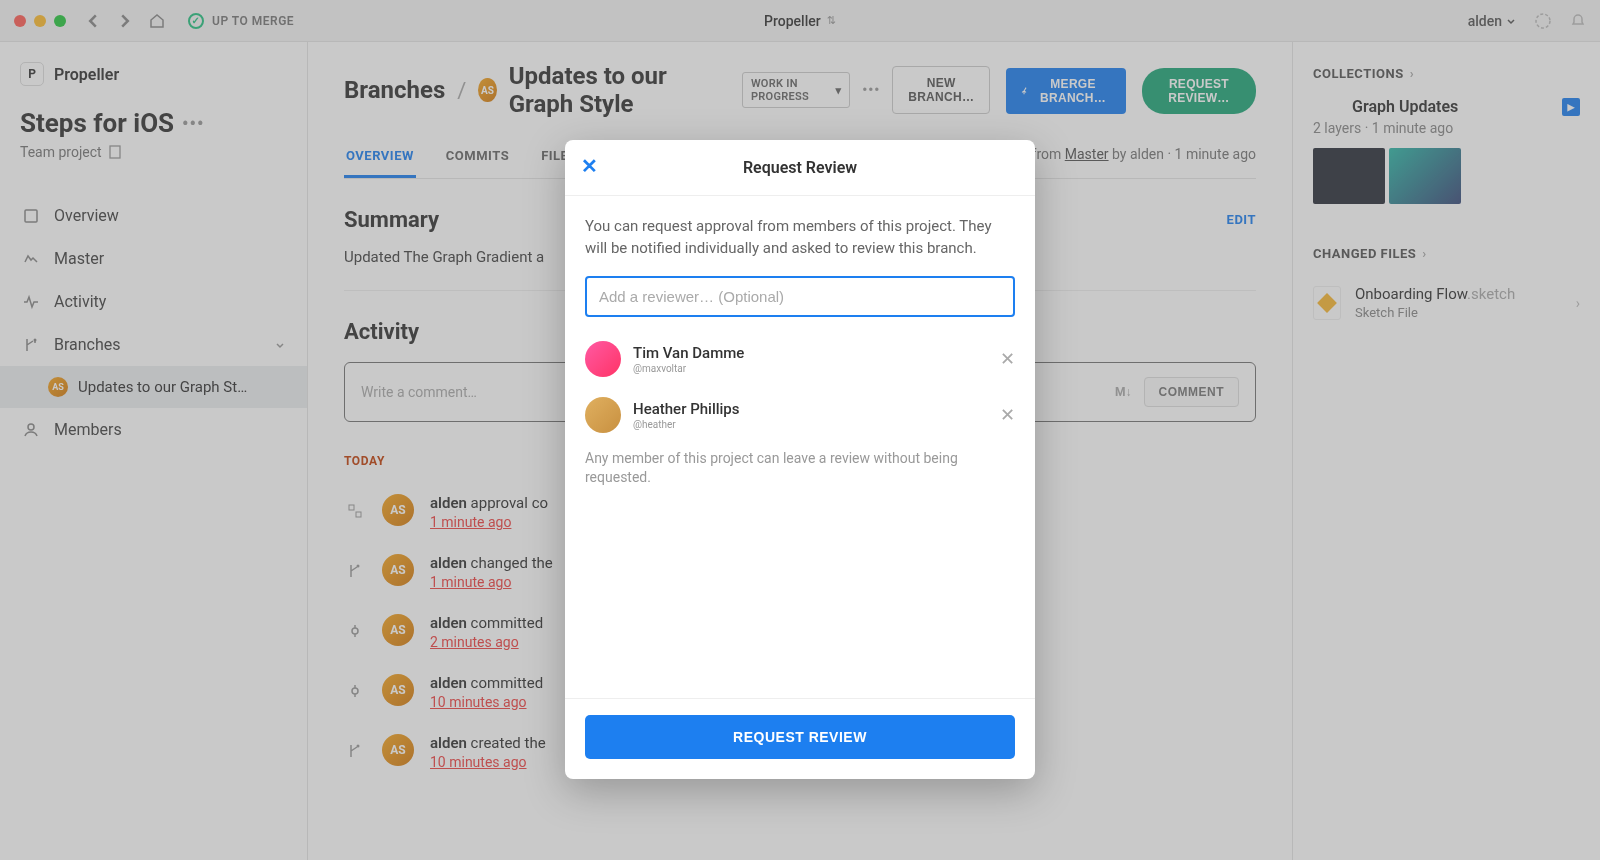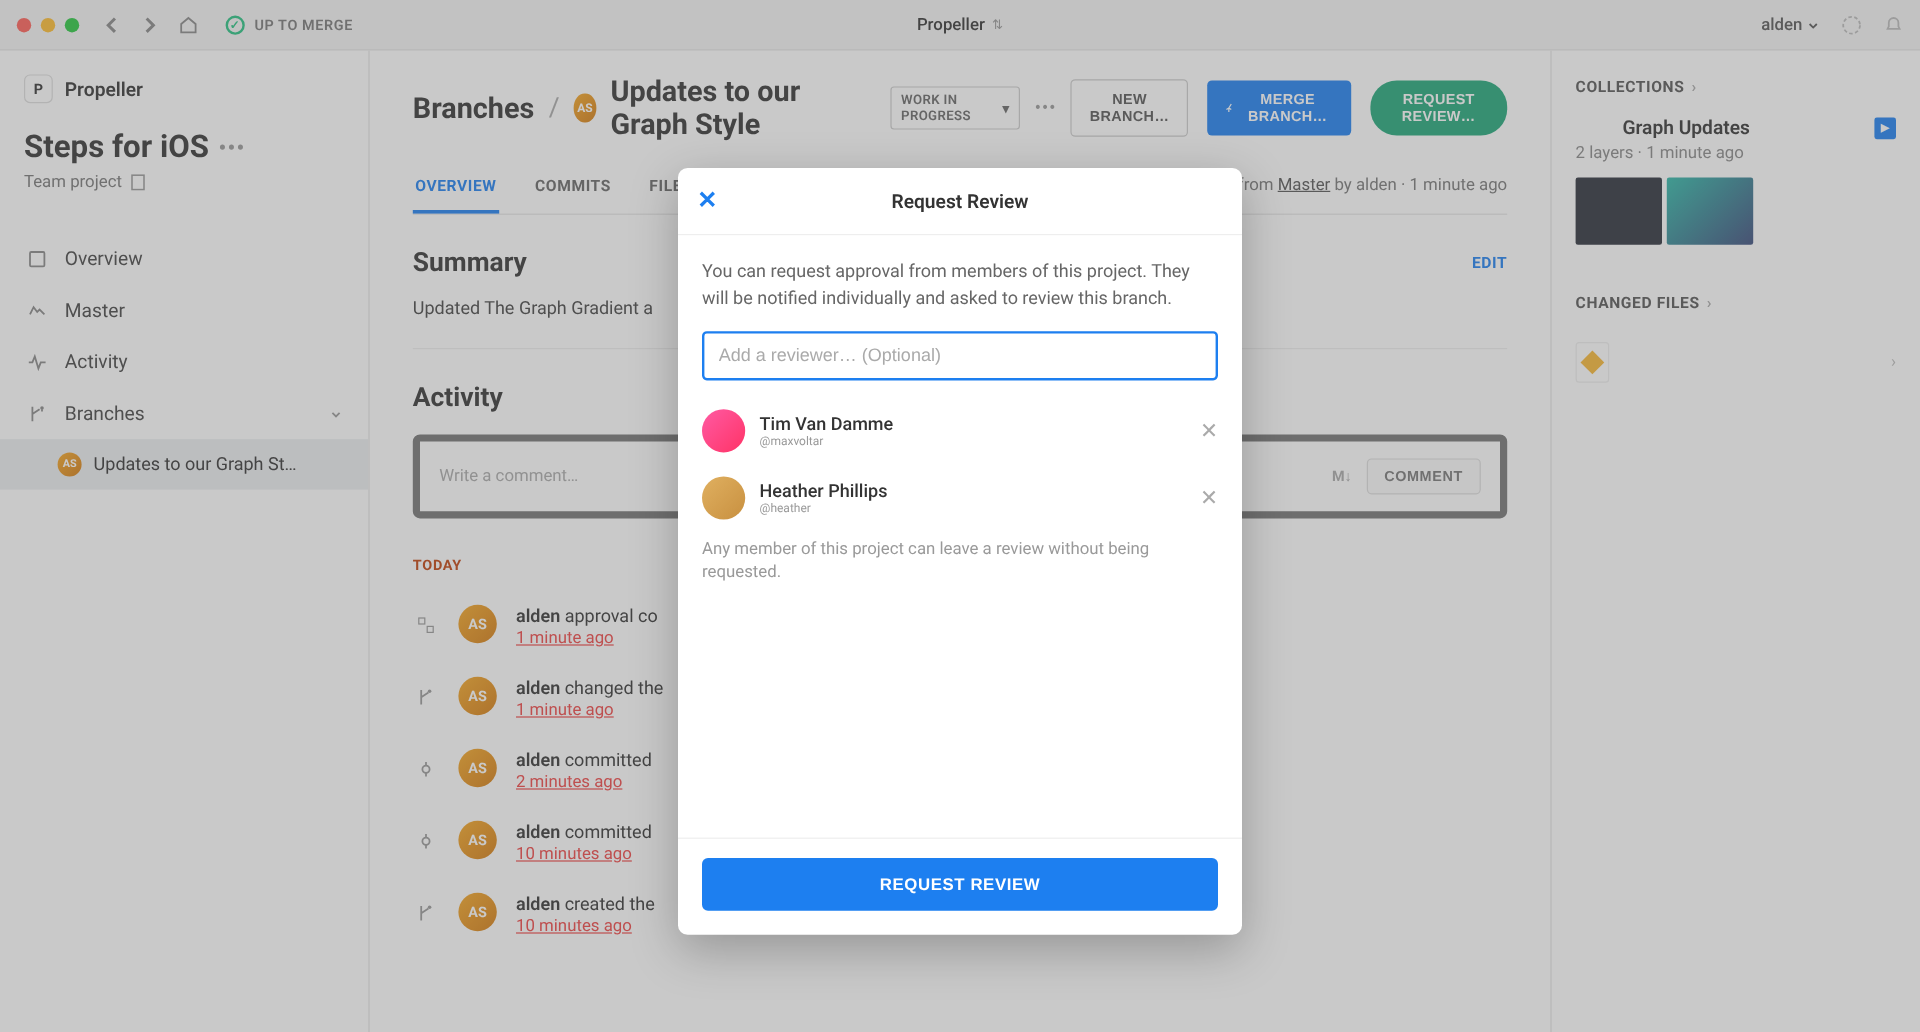--- a/index.html
+++ b/index.html
@@ -42,39 +42,39 @@
 .side-sub { background:#eceef0; padding:11px 22px 11px 48px; display:flex; align-items:center; gap:10px; font-size:15px; color:#333;}
 .avatar { width:20px; height:20px; border-radius:50%; background:linear-gradient(135deg,#f5a623,#d47b10); color:#fff; font-size:9px; font-weight:700; display:flex; align-items:center; justify-content:center; }
 
 
 .crumbs { display:flex; align-items:center; gap:12px; }
 .crumbs .seg { font-size:24px; font-weight:700; }
 .crumbs .slash { color:#aaa; font-size:22px; }
 .crumbs .av { width:24px; height:24px; border-radius:50%; background:linear-gradient(135deg,#f5a623,#d47b10); color:#fff; font-size:10px; font-weight:700; display:flex; align-items:center; justify-content:center;}
 .crumbs .title { font-size:24px; font-weight:700; }
 .badge { font-size:11px; font-weight:600; letter-spacing:0.3px; padding:4px 8px; border:1px solid #ccc; color:#666; border-radius:3px; display:flex; align-items:center; gap:4px;}
-.crumb-actions { margin-left:auto; display:flex; gap:16px; align-items:center;}
+.crumb-actions { margin-left:auto; display:flex; gap:16px; align-items:flex-end;}
 .btn { font-size:12px; font-weight:700; letter-spacing:0.3px; padding:9px 14px; border-radius:4px; cursor:pointer; display:flex; align-items:center; gap:6px; border:none;}
 .btn-default { background:#fff; border:1px solid #ccc; color:#555;}
 .btn-blue { background:#1d7ff0; color:#fff; }
 .btn-green { background:#20a779; color:#fff;border-radius:22px; }
 .crumb-more { color:#999; letter-spacing:1px; font-weight:700; cursor:pointer; }
 
 .tabs { display:flex; gap:28px; border-bottom:1px solid #e5e5e5; margin-top:18px; }
 .tab { padding:12px 2px; font-size:13px; font-weight:700; letter-spacing:0.5px; color:#666; cursor:pointer; }
 .tab.active { color:#1d7ff0; border-bottom:3px solid #1d7ff0; }
 .branched { margin-left:auto; color:#777; font-size:14px; padding-top:10px;}
 .branched a { color:#555; text-decoration:underline; }
 
 .section-h { font-size:22px; font-weight:700; margin-top:28px; display:flex; align-items:center;}
 .section-h .edit { margin-left:auto; font-size:13px; font-weight:700; color:#1d7ff0; letter-spacing:0.5px; cursor:pointer;}
 .summary-txt { margin-top:16px; color:#444; font-size:15px; }
 .divider { border-top:1px solid #eee; margin-top:24px; }
 
-.comment-box { margin-top:18px; border:6px solid #737373; border-radius:6px; display:flex; align-items:center; padding:14px 16px; color:#aaa; }
+.comment-box { margin-top:18px; border:1px solid #737373; border-radius:6px; display:flex; align-items:center; padding:14px 16px; color:#aaa; }
 .comment-box .actions { margin-left:auto; display:flex; gap:12px; align-items:center; }
 .comment-btn { border:1px solid #ddd; padding:7px 14px; font-size:12px; font-weight:700; letter-spacing:0.5px; border-radius:4px; color:#777; background:#fafafa;}
 
 .today { margin-top:32px; font-size:12px; font-weight:700; color:#c2410c; letter-spacing:0.6px; }
 .activity-list { margin-top:14px; }
 .act-row { display:flex; gap:16px; align-items:flex-start; padding:12px 0;}
 .act-row .type-ic { width:22px; height:22px; color:#999; display:flex; align-items:center; justify-content:center; margin-top:6px;}
 .act-row .av2 { width:32px; height:32px; border-radius:50%; background:linear-gradient(135deg,#f5a623,#d47b10); color:#fff; font-size:12px; font-weight:700; display:flex; align-items:center; justify-content:center;}
 .act-row .txt .line1 { font-size:15px; }
 .act-row .txt .line1 b { font-weight:600;}
@@ -228,20 +228,29 @@
         <span class="chev">
             <svg width="10" height="10" viewBox="0 0 10 10">
               <path d="M2 4l3 3 3-3" stroke="currentColor" stroke-width="1.5" fill="none"></path>
             </svg>
           </span>
       </div>
       <div class="side-sub">
         <span class="avatar">AS</span>
         <span>Updates to our Graph St…</span>
       </div>
+      <div class="side-item">
+        <span class="ic">
+            <svg width="16" height="16" viewBox="0 0 16 16">
+              <circle cx="8" cy="5" r="3" stroke="currentColor" stroke-width="1.5" fill="none"></circle>
+              <path d="M2 14c1-3 4-4 6-4s5 1 6 4" stroke="currentColor" stroke-width="1.5" fill="none"></path>
+            </svg>
+          </span>
+        <span>Members</span>
+      </div>
     </div>
   </div>
 
   <div class="main">
     <div class="crumbs">
       <span class="seg">Branches</span>
       <span class="slash">/</span>
       <span class="av">AS</span>
       <span class="title">Updates to our Graph Style</span>
       <span class="badge">
@@ -375,20 +384,24 @@
     </div>
     <div class="files-sec">
       <div class="sec-label">
         <span>CHANGED FILES</span>
         <span class="chv">›</span>
       </div>
       <div class="file-row">
         <span class="file-ic">
             <span class="diamond"></span>
           </span>
+        <div>
+          <div class="ft"><span>Onboarding Flow</span><span class="ext">.sketch</span></div>
+          <div class="sub">Sketch File</div>
+        </div>
         <span class="chv">›</span>
       </div>
     </div>
   </div>
 </div>
 
 <div class="overlay">
   <div class="modal">
     <div class="modal-head">
       <span class="close-x">✕</span>

